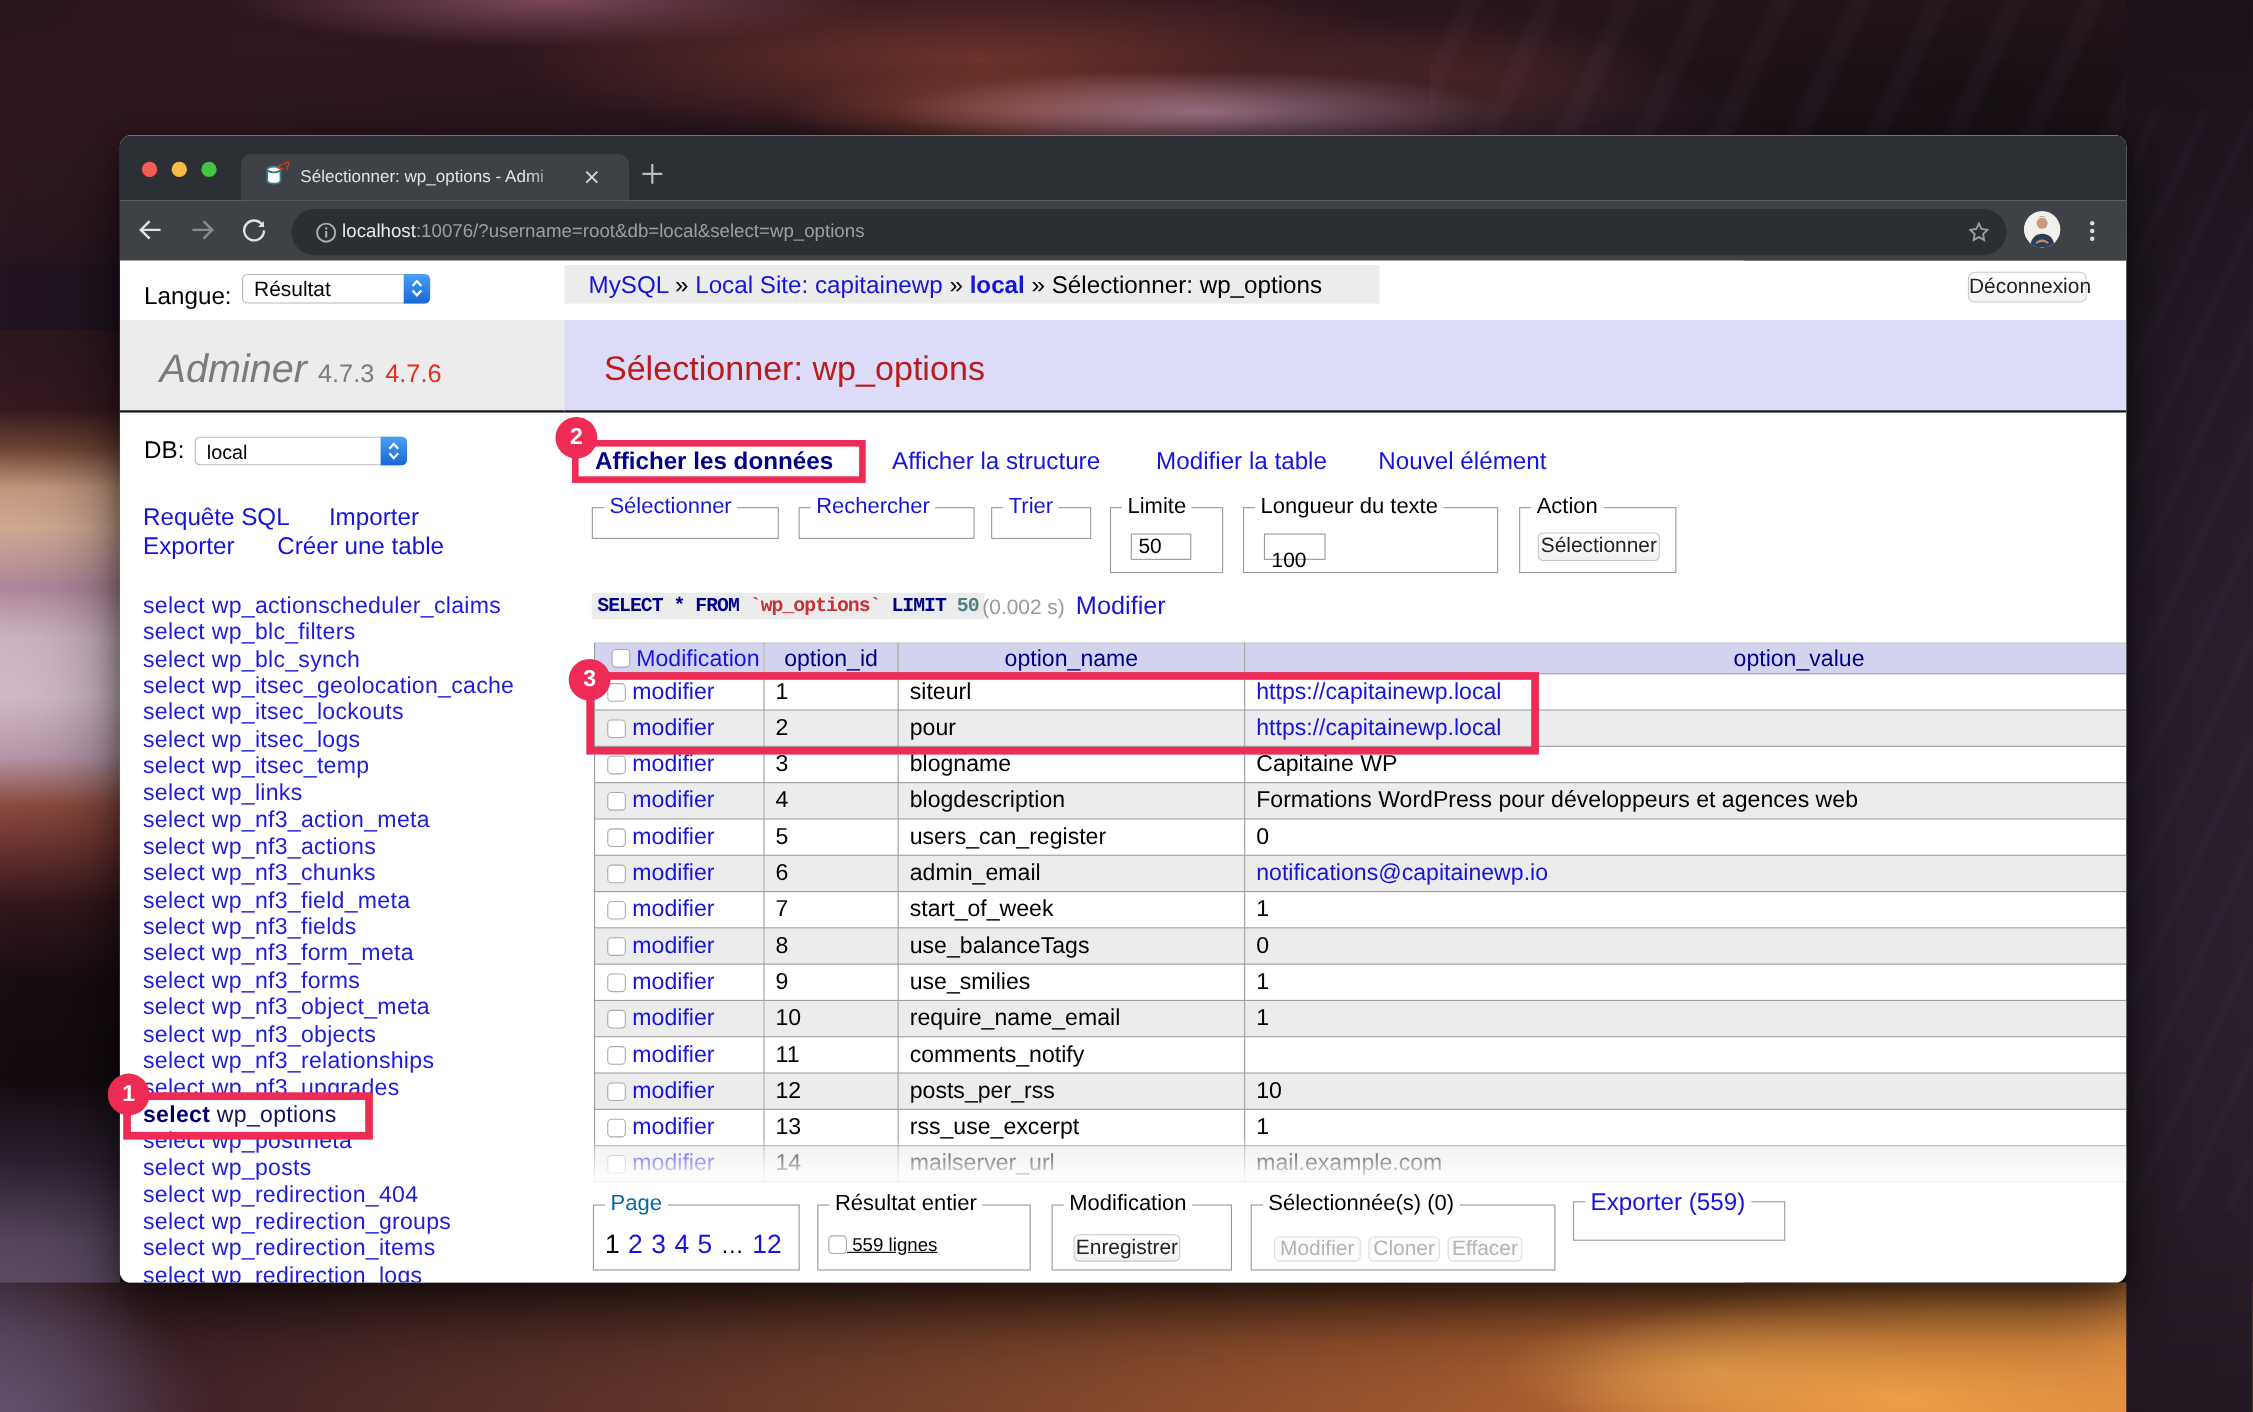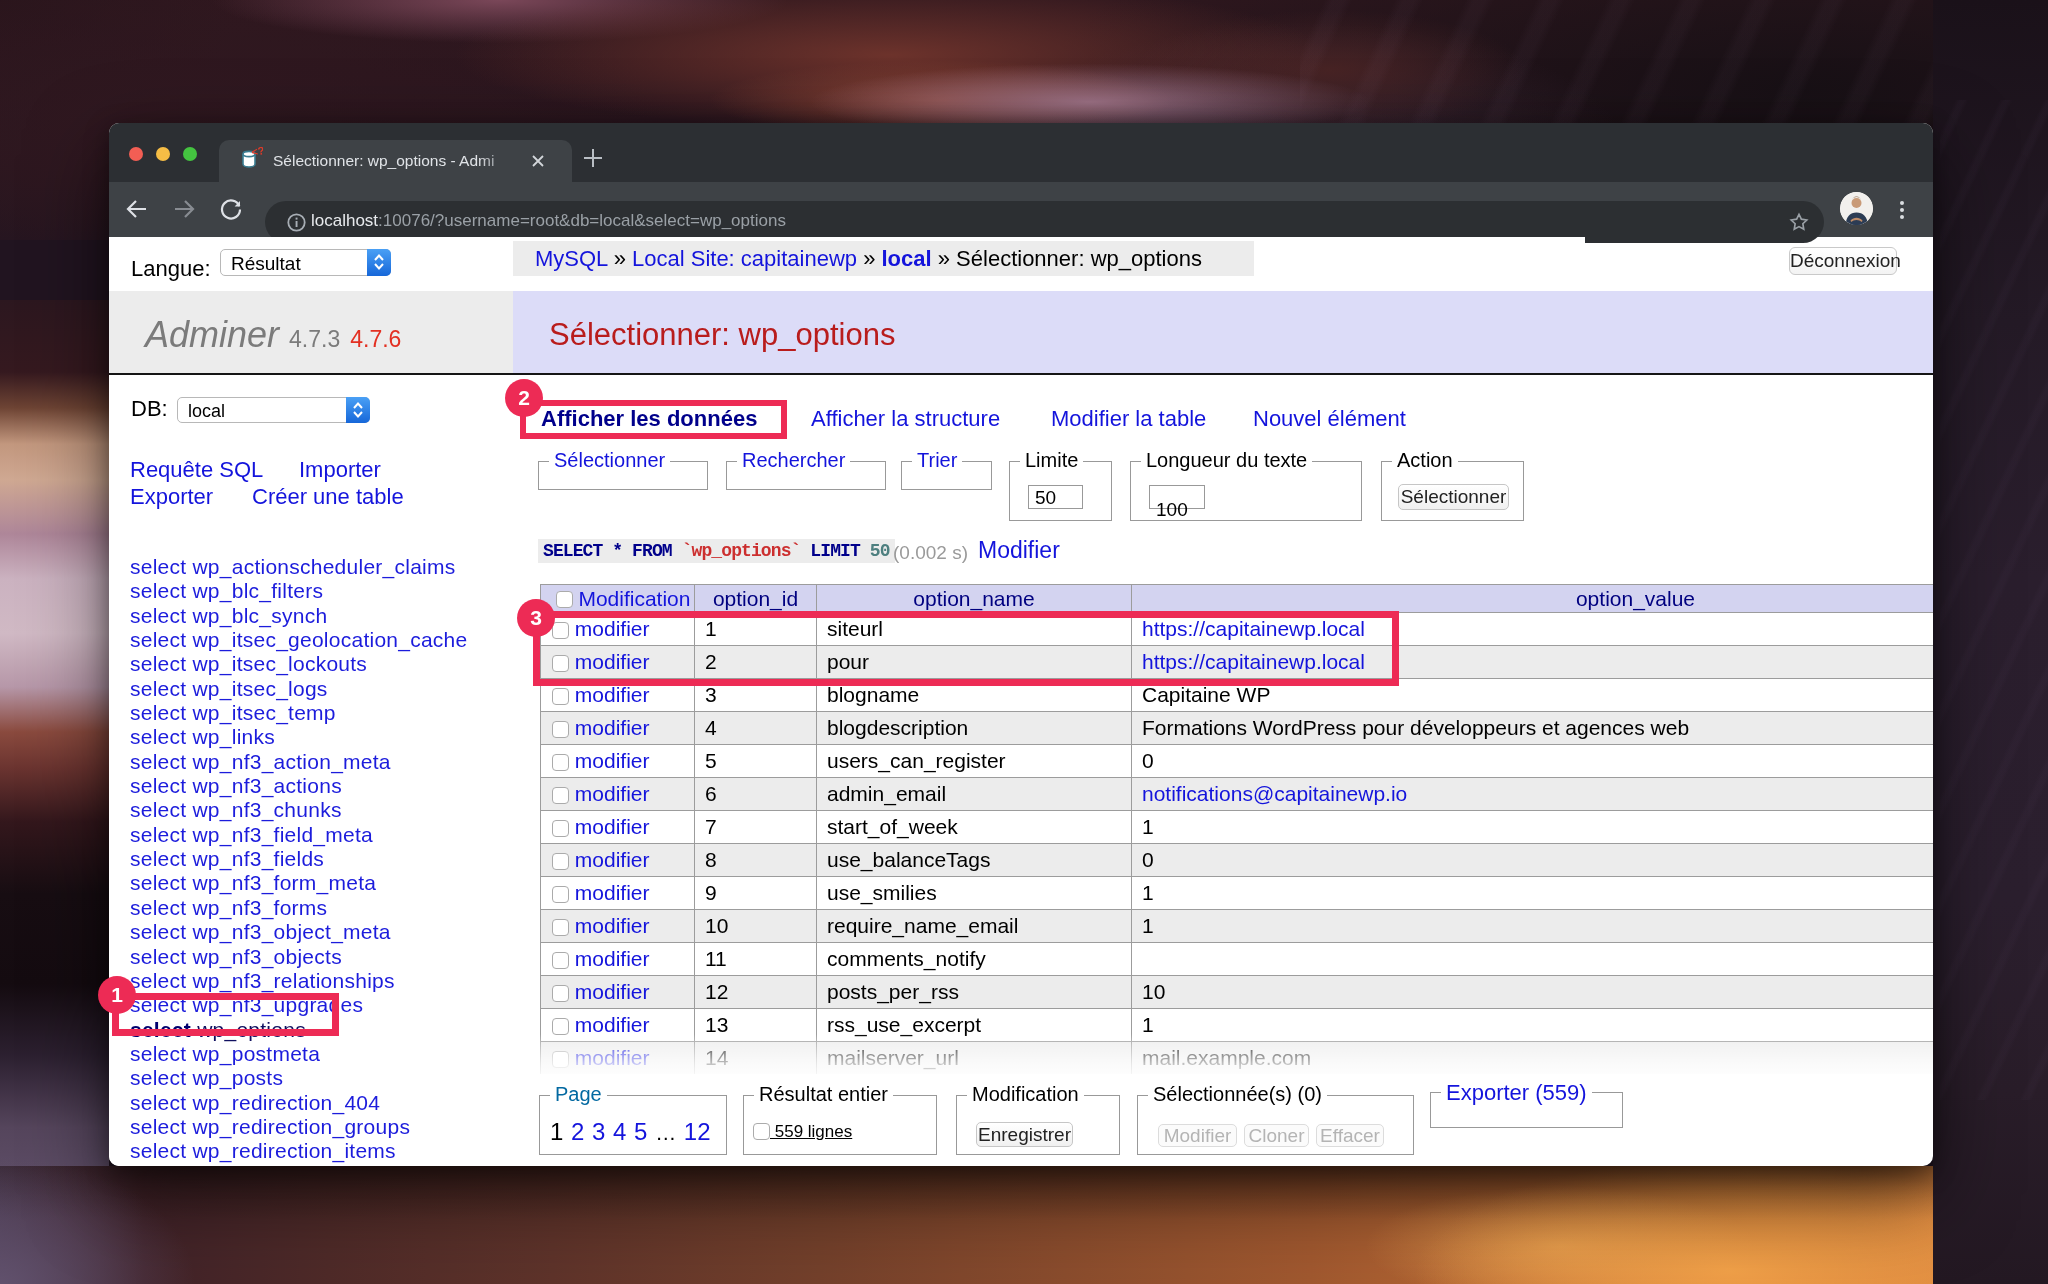--- a/index.html
+++ b/index.html
@@ -65,21 +65,21 @@
     border-radius:10px 10px 0 0; }
   .tabtitle { position:absolute; left:54px; top:12px; width:250px; height:20px; overflow:hidden;
     font-size:15.5px; color:#e0e3e7; white-space:nowrap;
     -webkit-mask-image:linear-gradient(90deg,#000 82%,transparent 98%);
             mask-image:linear-gradient(90deg,#000 82%,transparent 98%); }
   .tabx { position:absolute; left:312px; top:14px; }
   .newtab { position:absolute; left:473px; top:24px; }
 
   .toolbar { position:absolute; left:0; top:59px; width:100%; height:55px; background:#3e4246; }
   .navic { position:absolute; top:0; }
-  .pill { position:absolute; left:156px; top:8px; width:1559px; height:42px; border-radius:21px; background:#2c2f32;margin-top:11px; }
+  .pill { position:absolute; left:156px; top:8px; width:1559px; height:42px; border-radius:21px; background:#2c2f32; }
   .urltext { position:absolute; left:46px; top:10px; font-size:17px; color:#9aa0a6; white-space:nowrap; }
   .urltext b { color:#e8eaed; font-weight:normal; }
   .avatar { position:absolute; left:1731px; top:10px; width:33px; height:33px; border-radius:50%; background:#f4f2ef; overflow:hidden; }
   .dots { position:absolute; left:1791px; top:19px; width:4px; height:4px; border-radius:50%; background:#dadde1;
     box-shadow:0 7px 0 #dadde1, 0 14px 0 #dadde1; }
 
   
   .page { position:absolute; left:0; top:114px; width:1476px; height:929px; background:#fff;
     font-family:"Liberation Sans", sans-serif; }
   a { color:#1414dc; text-decoration:none; }
@@ -92,21 +92,21 @@
   .msel .stepper svg { position:absolute; left:4px; top:3px; }
   .msel .val { position:absolute; left:10px; top:3px; font-size:19px; color:#000; }
   .adminer-hd { position:absolute; left:0; top:54px; width:404px; height:84px; background:#ececec;
     border-bottom:2px solid #151515; }
   .adminer-hd .t { position:absolute; left:36px; top:23px; font-size:36px; font-style:italic; color:#7b7b7b; }
   .adminer-hd .v1 { font-size:23px; font-style:normal; color:#7b7b7b; }
   .adminer-hd .v2 { font-size:23px; font-style:normal; color:#e33022; }
   .db-label { position:absolute; left:22px; top:159px; font-size:22px; color:#000; }
   .sb-links { position:absolute; left:21px; top:219px; width:380px; height:60px; font-size:22px; line-height:27px; }
   .sb-links a { white-space:nowrap; }
-  .tables { position:absolute; left:21px; top:302px; font-size:21px; line-height:24.35px; white-space:nowrap; letter-spacing:0.25px;margin-top:16px; }
+  .tables { position:absolute; left:21px; top:302px; font-size:21px; line-height:24.35px; white-space:nowrap; letter-spacing:0.25px; }
   .tables a { color:#1c1cdc; }
 
   
   .crumb { position:absolute; left:404px; top:4px; width:741px; height:35px; background:#ececec; font-size:22px;
     line-height:35px; padding:0 0 0 22px; white-space:nowrap; }
   .logout { position:absolute; left:1680px; top:10px; width:108px; height:28px; border:1px solid #c9c9c9;
     border-radius:6px; background:linear-gradient(#fff,#f3f3f3); font-size:19px; color:#222;
     text-align:center; line-height:26px; }
   .h2blk { position:absolute; left:404px; top:54px; width:1420px; height:84px; background:#dcdcf8;
     border-bottom:2px solid #151515; }

